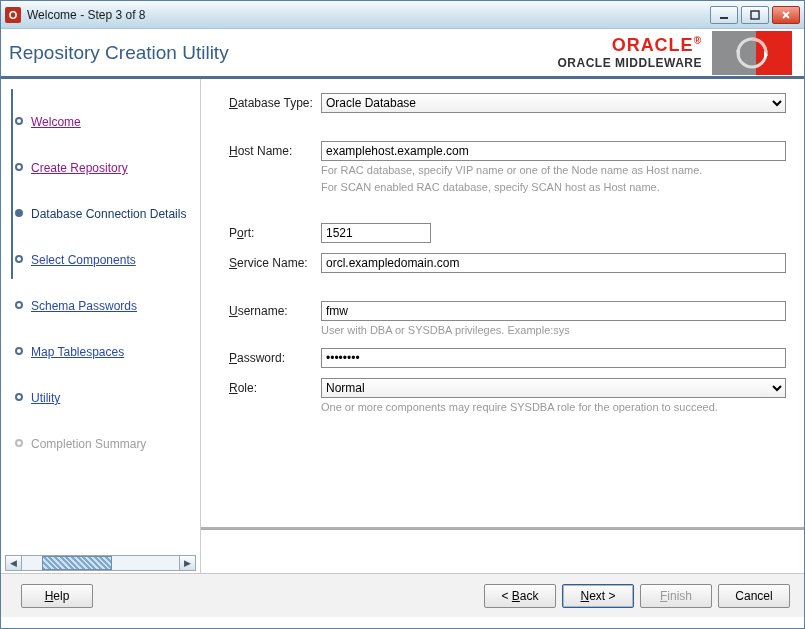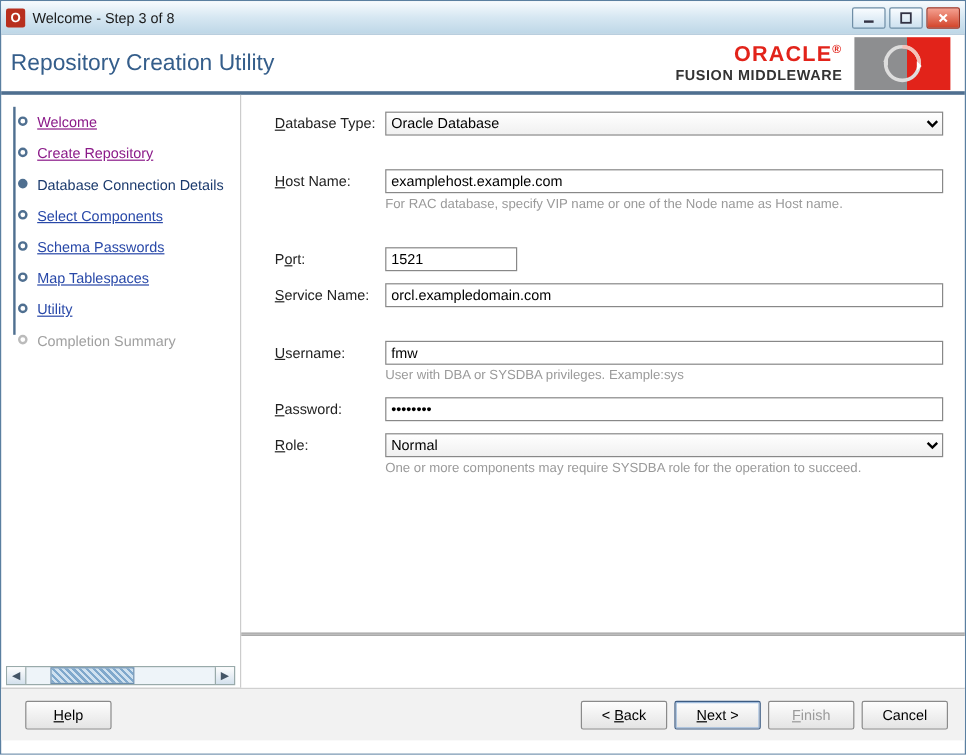--- a/index.html
+++ b/index.html
@@ -29,21 +29,21 @@
   .brand-oracle { color:#e2231a; font-size:18px; font-weight:bold; letter-spacing:1px;}
   .brand-middle { color:#333; font-size:12px; font-weight:bold; letter-spacing:0.5px;}
   .brand-swirl {
     width:80px;height:44px;background:linear-gradient(to right,#8d8e90 0%,#8d8e90 55%,#e2231a 55%,#e2231a 100%);
     display:flex;align-items:center;justify-content:center;flex-shrink:0;
   }
   .brand-swirl svg { width:36px;height:36px; }
   .body { display:flex; height:494px; }
   .sidebar { width:200px; padding:10px 0 0 8px; position:relative; border-right:1px solid #ccc;}
   .steps { list-style:none; margin:0; padding:0; position:relative;}
-  .steps li { position:relative; padding:4px 0 4px 22px; font-size:12px; line-height:18px;}
+  .steps li { position:relative; padding:4px 0 4px 22px; font-size:12px; line-height:18px;margin-top:20px;}
   .step-dot { position:absolute; left:6px; top:8px; width:8px;height:8px; border-radius:50%; background:#fff; border:2px solid #4f6f90; }
   .step-line { position:absolute; left:10px; top:10px; width:2px; background:#4f6f90; }
   .step-link { color:#2848a8; text-decoration:underline; cursor:pointer;}
   .step-link.visited { color:#8b1a89; }
   .step-current { color:#1b3a6d; font-weight:normal; text-decoration:none;}
   .step-disabled { color:#a0a0a0; text-decoration:none; cursor:default;}
   .sidebar-scroll { position:absolute; bottom:2px; left:4px; right:4px; height:16px; border:1px solid #9aa; display:flex; background:#eef4f9;}
   .sb-arrow { width:16px; background:linear-gradient(#fdfdfd,#d4e1ed); border-right:1px solid #9aa; display:flex;align-items:center;justify-content:center;font-size:9px;color:#456;cursor:pointer;}
   .sb-arrow:last-child{border-right:none;border-left:1px solid #9aa;}
   .sb-track { flex:1; position:relative; }
@@ -105,21 +105,21 @@
           </svg>
       </div>
     </div>
   </div>
 
   <div class="header">
     <div class="header-title">Repository Creation Utility</div>
     <div class="brand">
       <div class="brand-text">
         <div class="brand-oracle"><span>ORACLE</span><span style="color:#e2231a;font-size:10px;vertical-align:super">®</span></div>
-        <div class="brand-middle">FUSION MIDDLEWARE</div>
+        <div class="brand-middle">ORACLE MIDDLEWARE</div>
       </div>
       <div class="brand-swirl">
         <svg viewBox="0 0 36 36">
             <circle cx="18" cy="18" r="14" fill="none" stroke="#ddd" stroke-width="3"></circle>
             <path d="M18 4 A14 14 0 0 1 32 18" fill="none" stroke="#f5c1b9" stroke-width="3"></path>
             <polygon points="30,16 34,20 30,24" fill="#fff"></polygon>
             <polygon points="6,12 2,16 6,20" fill="#ddd"></polygon>
           </svg>
       </div>
     </div>
@@ -159,20 +159,21 @@
           </div>
         </div>
 
         <div class="spacer-row"></div>
 
         <div class="form-row">
           <div class="form-label"><span class="u">H</span>ost Name:</div>
           <div class="form-control">
             <input type="text" value="examplehost.example.com" style="">
             <div class="hint">For RAC database, specify VIP name or one of the Node name as Host name.</div>
+            <div class="hint">For SCAN enabled RAC database, specify SCAN host as Host name.</div>
           </div>
         </div>
 
         <div class="spacer-row"></div>
 
         <div class="form-row">
           <div class="form-label">P<span class="u">o</span>rt:</div>
           <div class="form-control">
             <input class="short" type="text" value="1521" style="">
           </div>

